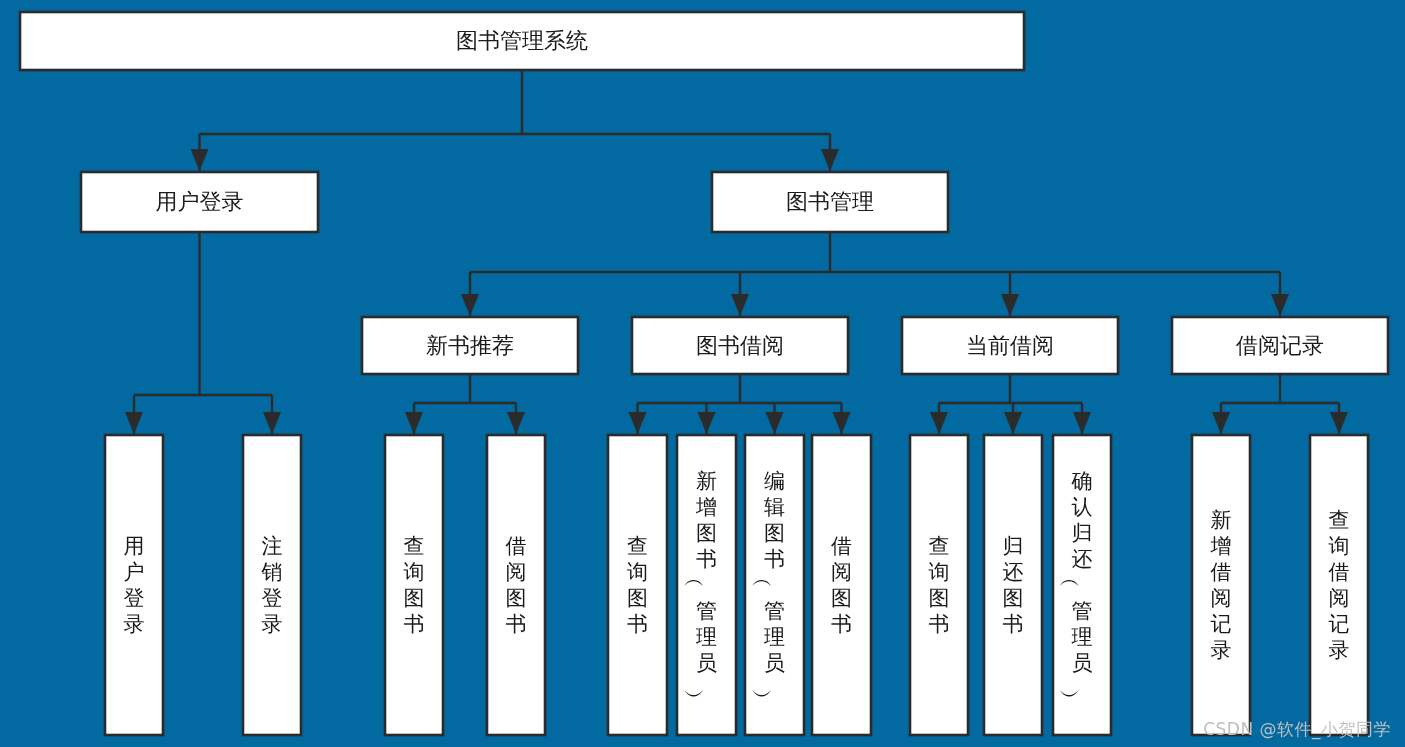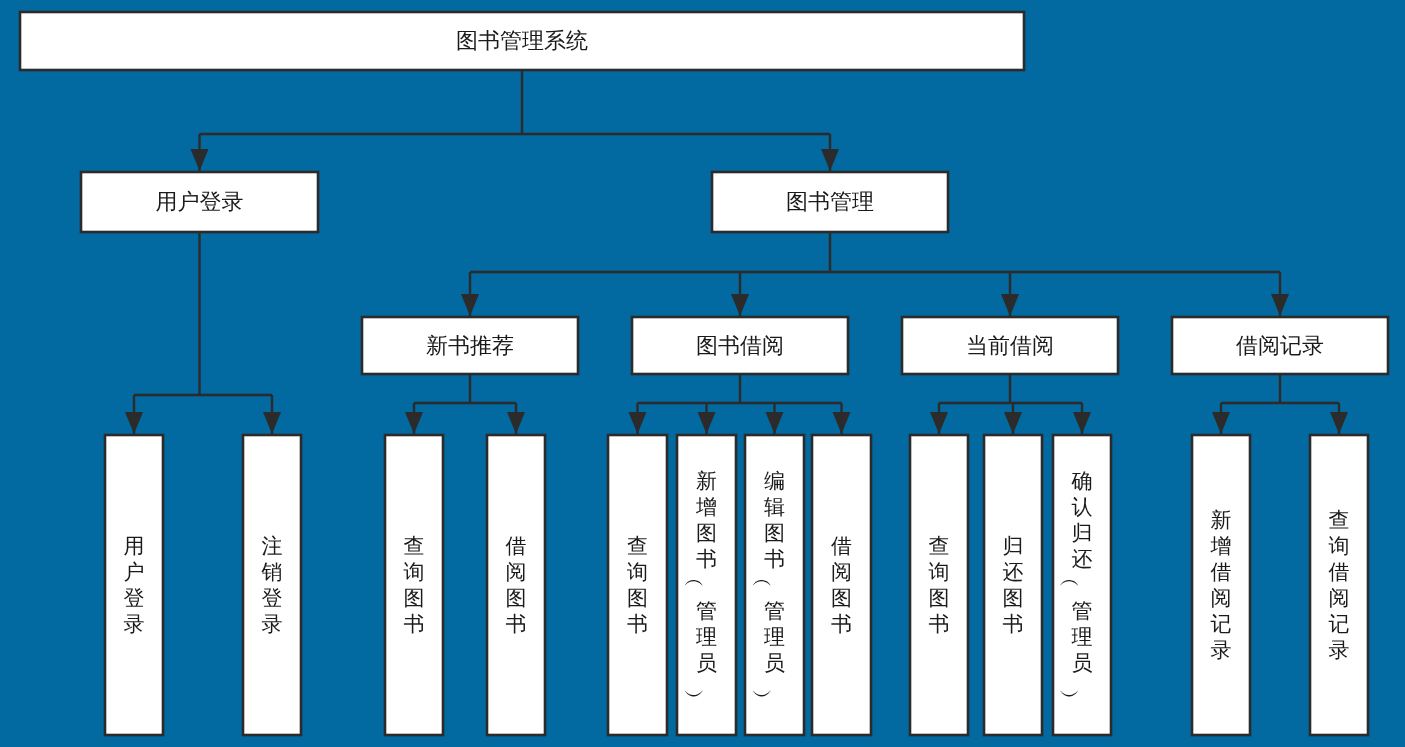--- a/index.html
+++ b/index.html
@@ -216,13 +216,14 @@
         <g>
           <rect x="1192" y="435" width="58" height="300" class="box-rect"></rect>
           <text x="1221" class="node-label-vertical"><tspan x="1221" y="527.28">新</tspan><tspan x="1221" y="553.28">增</tspan><tspan x="1221" y="579.28">借</tspan><tspan x="1221" y="605.28">阅</tspan><tspan x="1221" y="631.28">记</tspan><tspan x="1221" y="657.28">录</tspan></text>
         </g>
         <g>
           <rect x="1310" y="435" width="58" height="300" class="box-rect"></rect>
           <text x="1339" class="node-label-vertical"><tspan x="1339" y="527.28">查</tspan><tspan x="1339" y="553.28">询</tspan><tspan x="1339" y="579.28">借</tspan><tspan x="1339" y="605.28">阅</tspan><tspan x="1339" y="631.28">记</tspan><tspan x="1339" y="657.28">录</tspan></text>
         </g>
       </g>
   </svg>
+  <div class="watermark">CSDN @软件_小贺同学</div>
 </div>
 
 </body></html>

